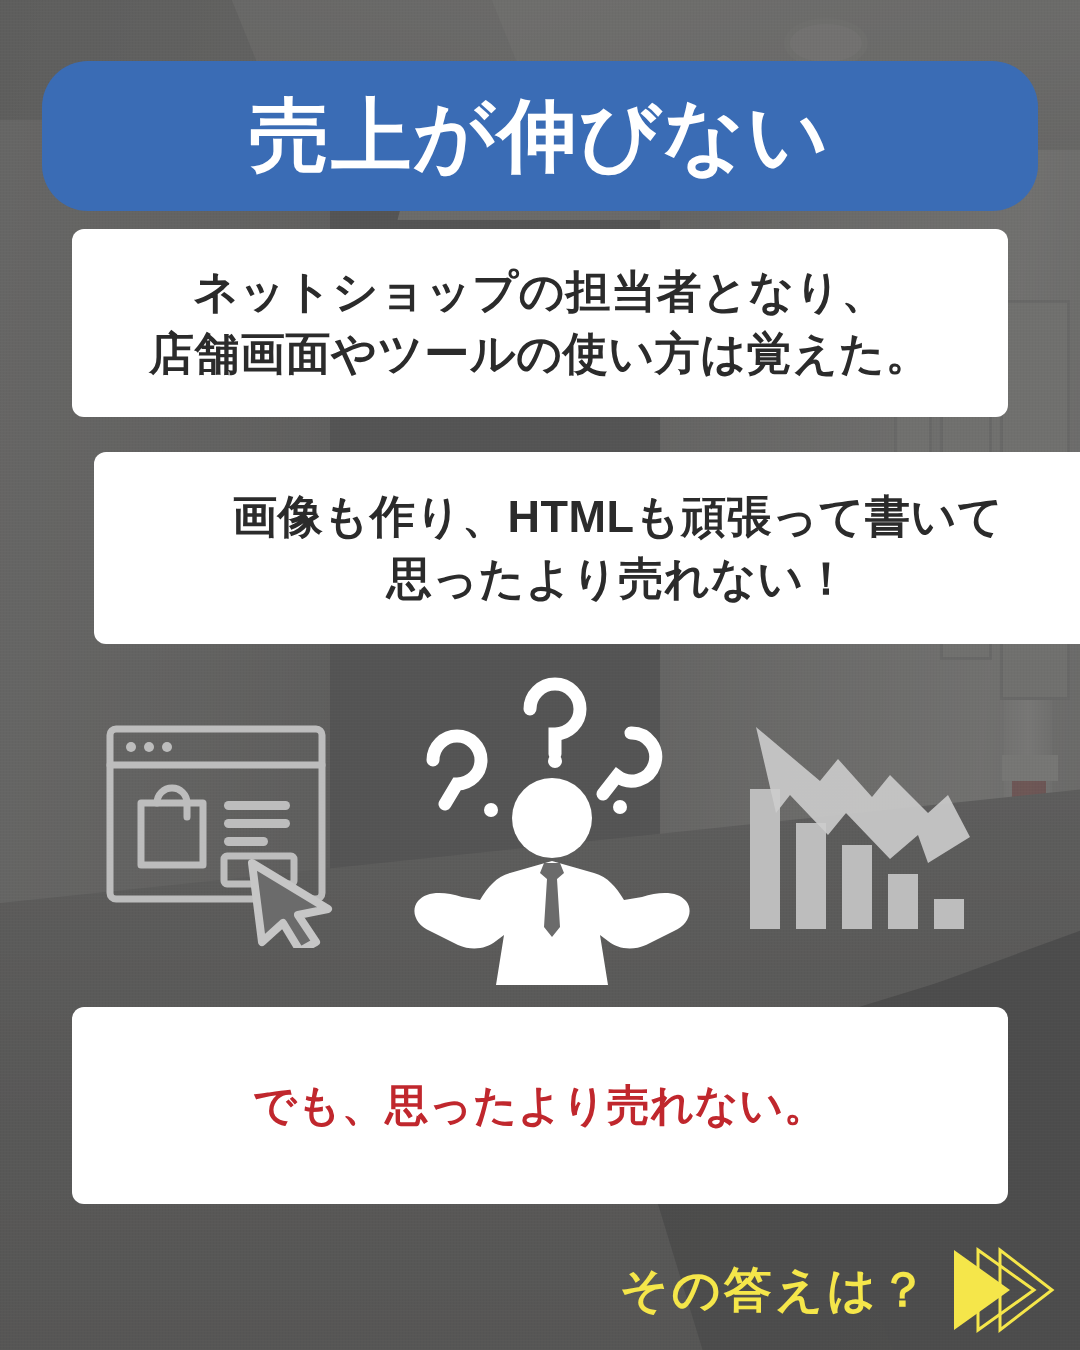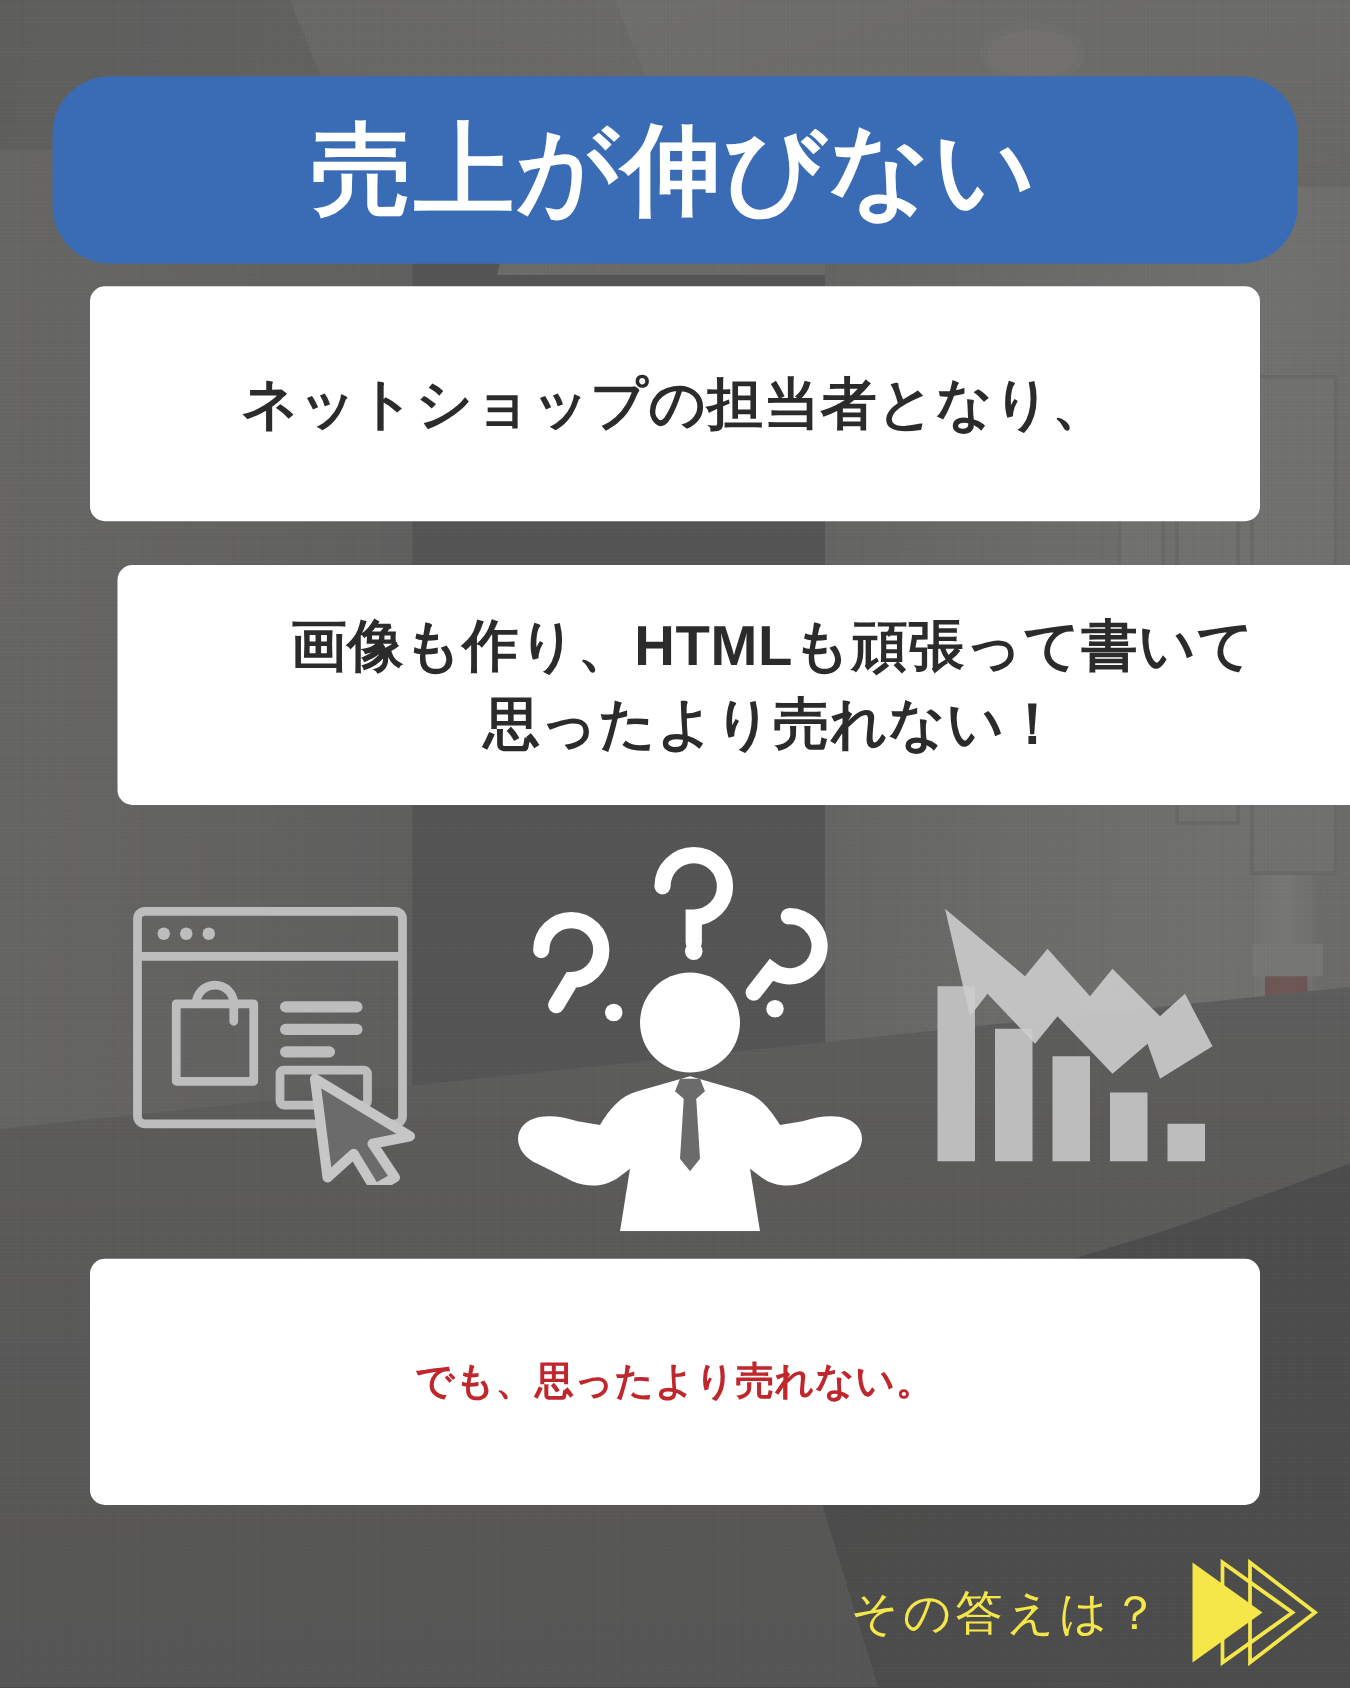--- a/index.html
+++ b/index.html
@@ -181,21 +181,21 @@
   .msg-line {
     color: #2b2b2b;
     font-size: 45px;
     font-weight: 700;
     line-height: 1.38;
     white-space: nowrap;
     letter-spacing: 0.5px;
   }
   .msg-line.red {
     color: #c0272d;
-    font-size: 31px;
+    font-size: 43px;
   }
   .msg-line.dark-q {
     color: #2b2b2b;
     font-size: 47px;
   }
 
   
   .illus { position: absolute; left: 0; top: 655px; width: 1080px; height: 330px; }
   .illus-shop   { position: absolute; left: 104px; top: 68px;  width: 252px; height: 225px; }
   .illus-person { position: absolute; left: 392px; top: 10px;  width: 320px; height: 320px; }
@@ -204,22 +204,22 @@
   
   .cta {
     position: absolute;
     right: 24px; bottom: 14px;
     display: flex;
     align-items: center;
     gap: 18px;
   }
   .cta-text {
     color: #f5e64a;
-    font-size: 38px;
-    font-weight: 400;
+    font-size: 48px;
+    font-weight: 700;
     letter-spacing: 3px;
     white-space: nowrap;
   }
   .cta-arrows { width: 108px; height: 92px; display: block; }
 </style>
 </head>
 <body>
 
 <div id="canvas">
 
@@ -247,20 +247,21 @@
   </div>
 
   <div class="fg">
 
     <div class="title-banner">
       <div class="title-text">売上が伸びない</div>
     </div>
 
     <div class="msg-box b1">
       <div class="msg-line">ネットショップの担当者となり、</div>
+      <div class="msg-line">店舗画面やツールの使い方は覚えた。</div>
     </div>
 
     <div class="msg-box b2">
       <div class="msg-line">画像も作り、HTMLも頑張って書いて</div>
       <div class="msg-line">思ったより売れない！</div>
     </div>
 
     <div class="illus">
 
       <svg class="illus-shop" viewBox="0 0 252 225">

